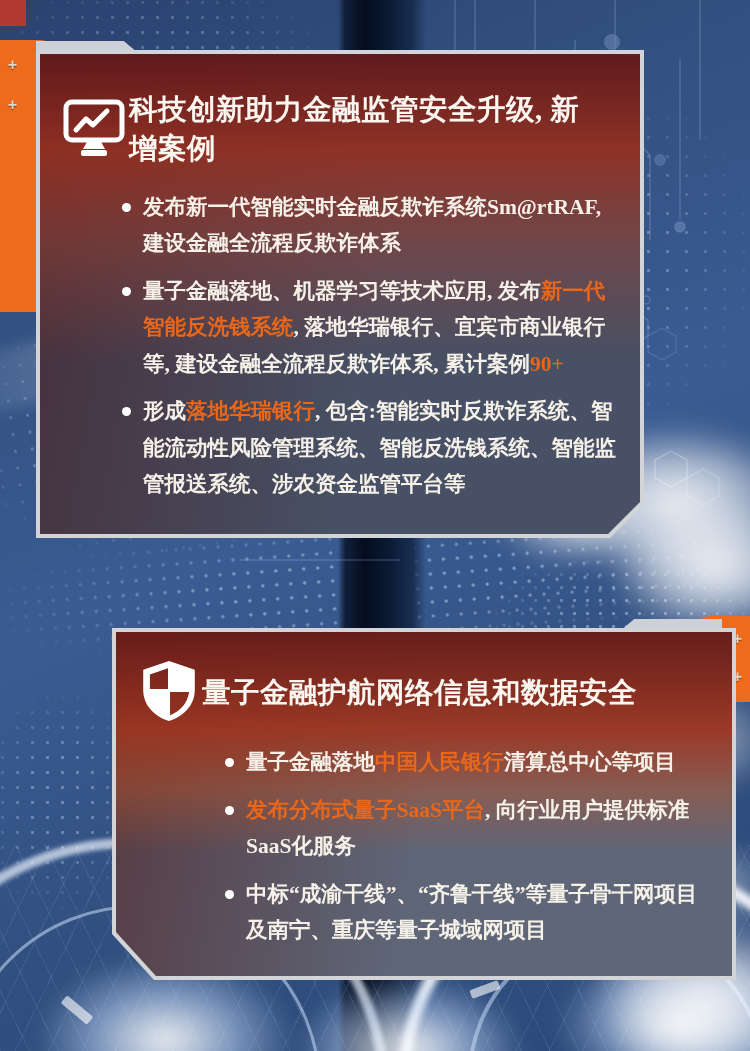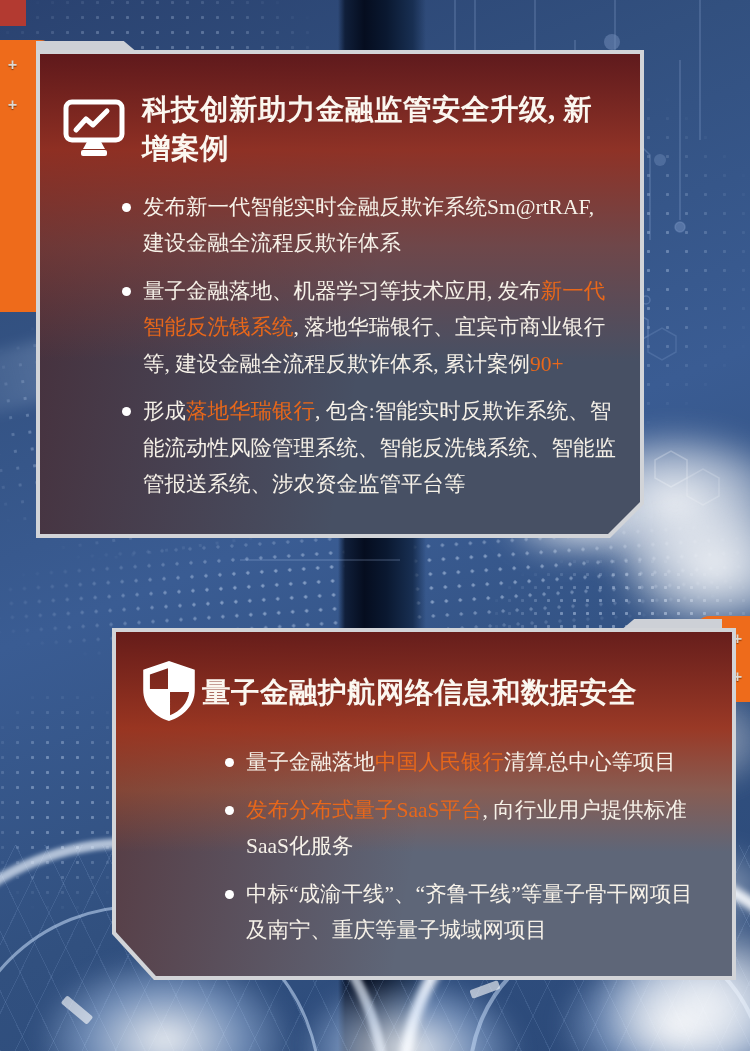--- a/index.html
+++ b/index.html
@@ -58,37 +58,37 @@
   
   .accent{position:absolute;background:#ee6b1b;z-index:8;}
   .accent .screw{position:absolute;font-family:"DejaVu Sans Mono",monospace;font-weight:700;font-size:15px;
     color:#ddd8d1;text-shadow:0 1px 1px rgba(110,45,0,.8);line-height:1;}
   .tab{position:absolute;background:#cdd0d6;z-index:9;}
   .panel{position:absolute;z-index:10;background:#d2d4d8;}
   .panel-inner{position:absolute;left:4px;top:4px;right:4px;bottom:4px;}
   .hl{color:#e8671a;}
   .card-title{margin:0;font-weight:700;color:#fbf7f0;font-size:28.5px;line-height:1.38;letter-spacing:.5px;}
   ul.bullets{list-style:none;padding:0;}
-  ul.bullets li{position:relative;padding-left:23px;font-weight:400;color:#f6f1e8;
+  ul.bullets li{position:relative;padding-left:23px;font-weight:700;color:#f6f1e8;
     font-size:21.5px;line-height:1.7;margin-bottom:11px;}
   ul.bullets li::before{content:"";position:absolute;left:2px;top:14px;width:9px;height:9px;border-radius:50%;background:#fff;}
 
   
   .accent-top{left:0;top:40px;width:56px;height:272px;border-radius:0 16px 16px 0;}
   .accent-top .s1{left:8px;top:18px;} .accent-top .s2{left:8px;top:58px;}
   .tab-top{left:36px;top:41px;width:102px;height:12px;clip-path:polygon(0 100%,0 0,86% 0,100% 100%);}
   .panel-top{left:36px;top:50px;width:608px;height:488px;
     clip-path:polygon(0 0,100% 0,100% calc(100% - 34px),calc(100% - 34px) 100%,0 100%);}
   .panel-top .panel-inner{
     clip-path:polygon(0 0,100% 0,100% calc(100% - 32px),calc(100% - 32px) 100%,0 100%);
     background:
       linear-gradient(to bottom,rgba(96,24,26,.96) 0%,rgba(150,47,32,.9) 20%,rgba(150,62,48,.5) 40%,rgba(20,34,64,0) 64%),
       linear-gradient(100deg,rgba(70,18,22,.55),rgba(0,0,0,0) 55%),
       rgba(16,29,56,.72);}
-  .head-top{display:flex;align-items:center;gap:16px;margin:36px 36px 0 22px;}
+  .head-top{display:flex;align-items:center;gap:3px;margin:36px 36px 0 22px;}
   .head-top .icon{flex:0 0 64px;}
   .panel-top ul.bullets{margin:20px 18px 0 80px;width:496px;}
 
   
   .accent-bot{left:694px;top:616px;width:56px;height:86px;border-radius:16px 0 0 16px;}
   .accent-bot .s1{right:8px;top:16px;} .accent-bot .s2{right:8px;top:54px;}
   .tab-bot{left:620px;top:619px;width:102px;height:12px;clip-path:polygon(14% 0,100% 0,100% 100%,0 100%);}
   .panel-bot{left:112px;top:628px;width:624px;height:352px;
     clip-path:polygon(0 0,100% 0,100% 100%,42px 100%,0 calc(100% - 46px));}
   .panel-bot .panel-inner{

